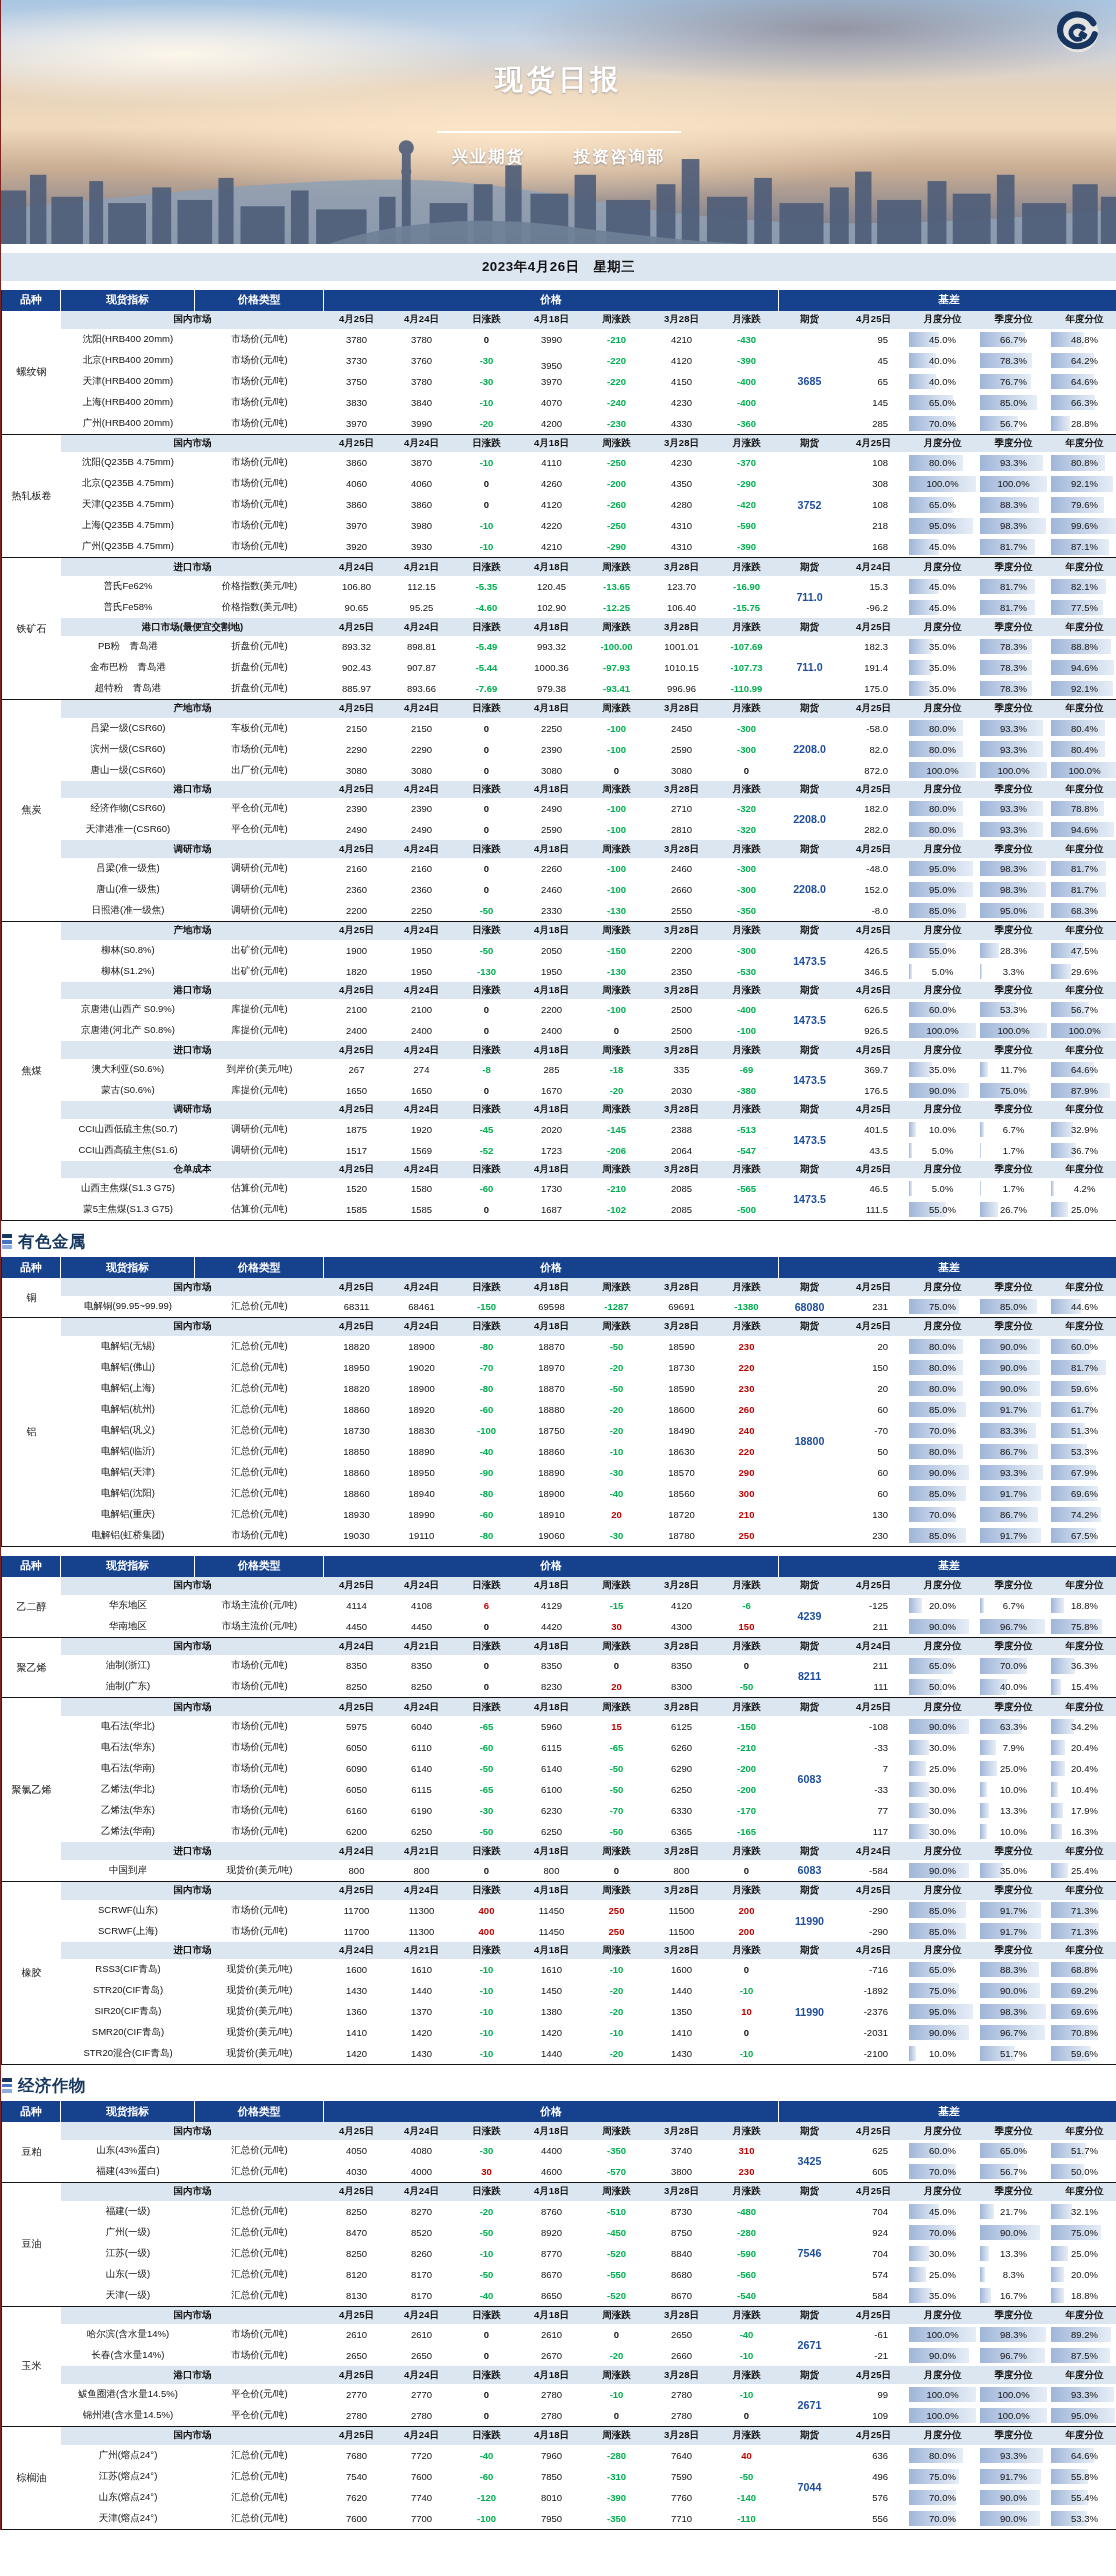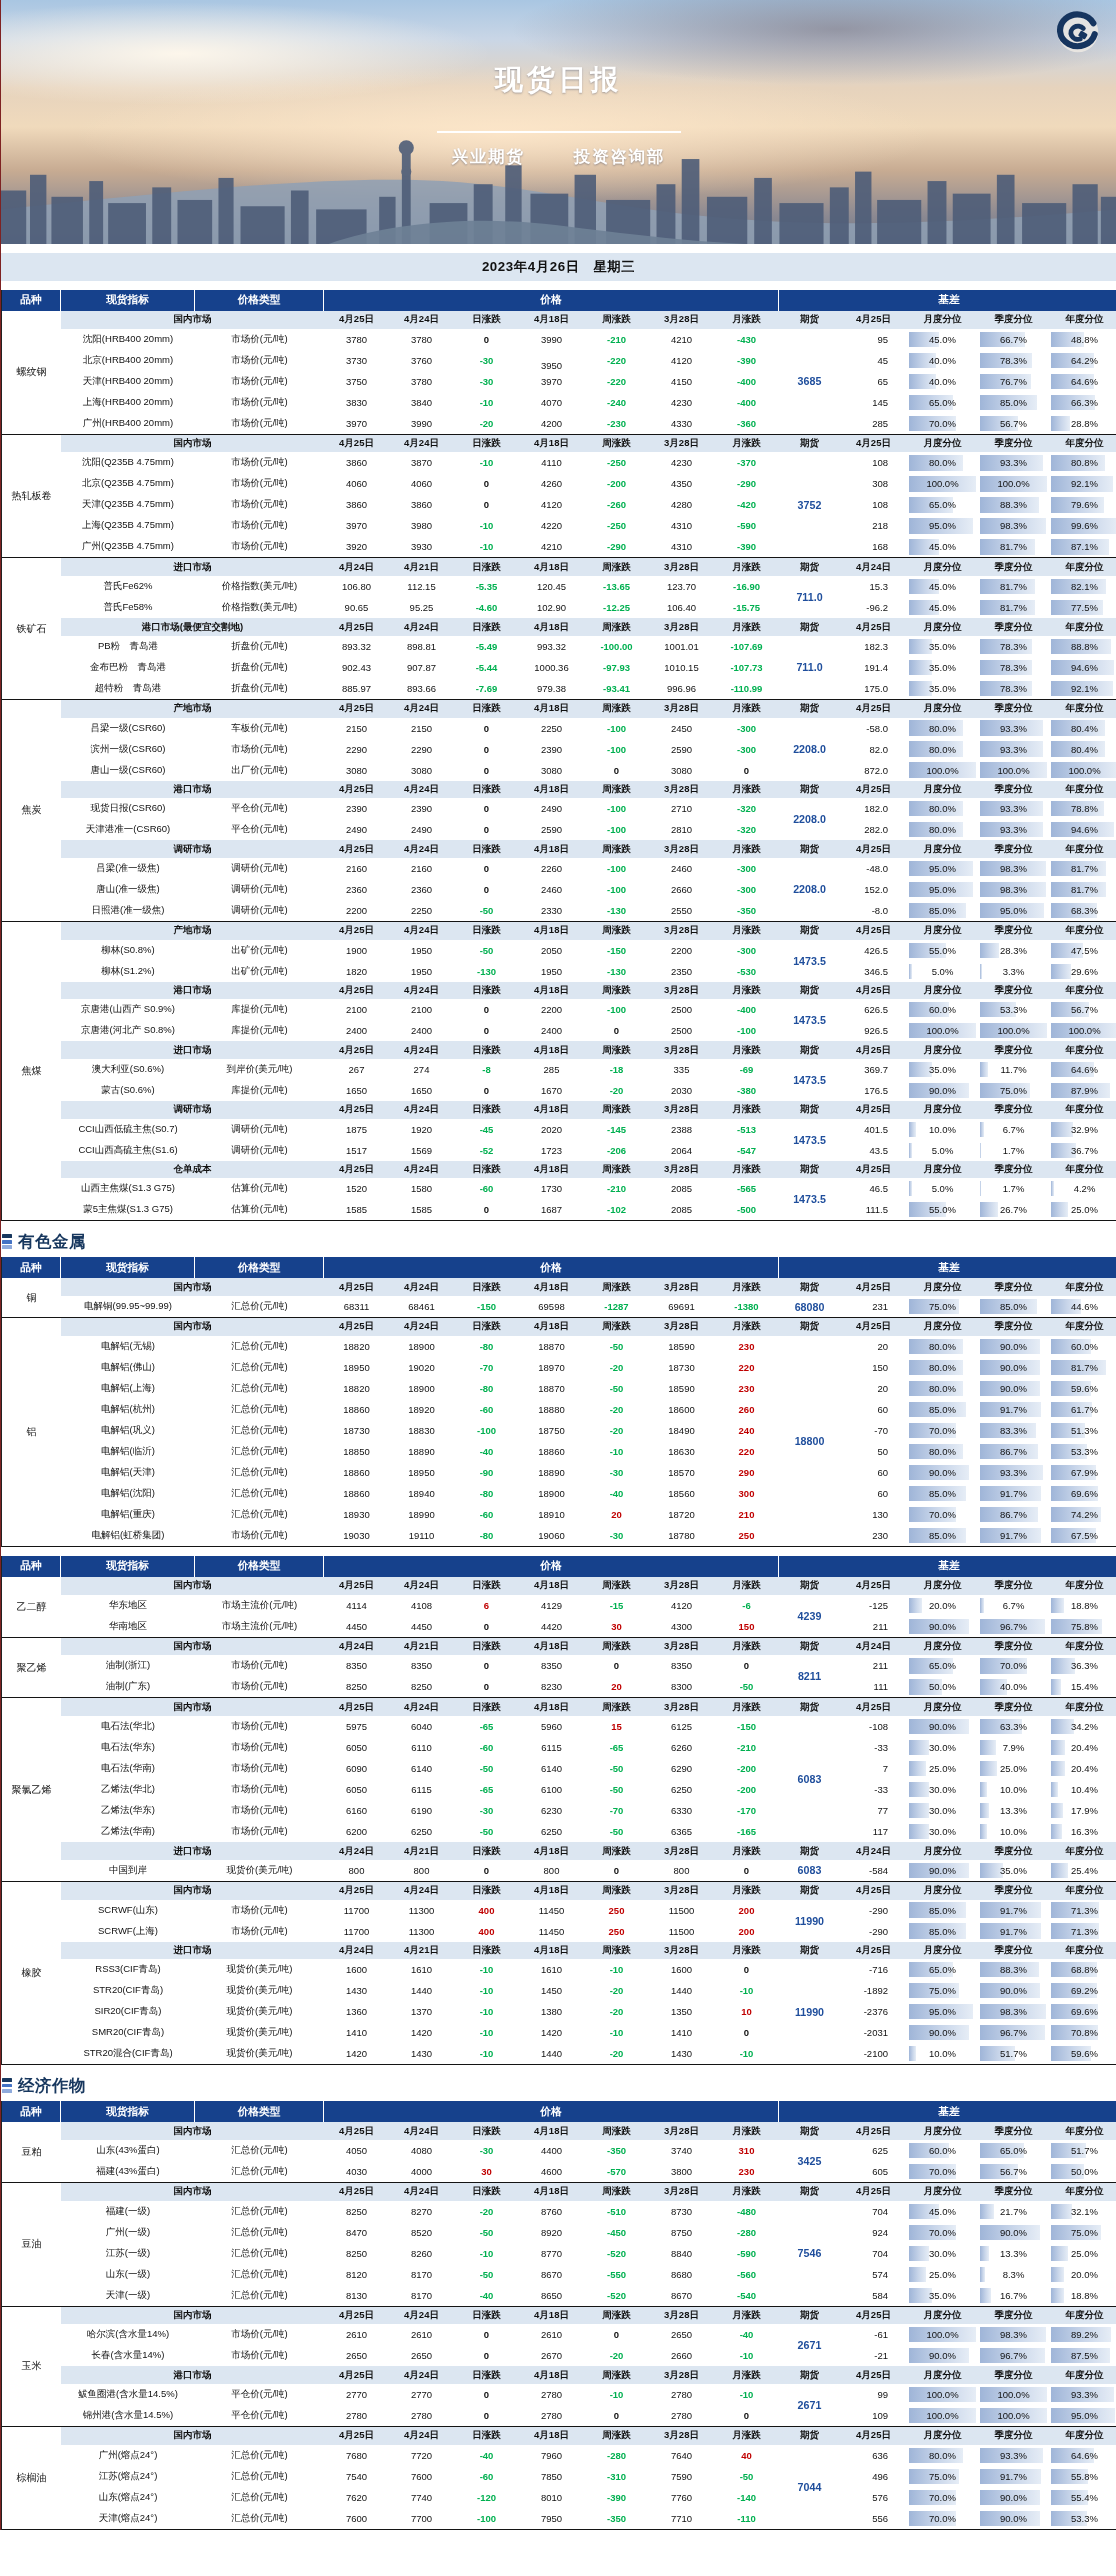--- a/index.html
+++ b/index.html
@@ -637,21 +637,21 @@
               <div class="shc" style="grid-area: 1 / 6;">4月18日</div>
               <div class="shc" style="grid-area: 1 / 7;">周涨跌</div>
               <div class="shc" style="grid-area: 1 / 8;">3月28日</div>
               <div class="shc" style="grid-area: 1 / 9;">月涨跌</div>
               <div class="shc" style="grid-area: 1 / 10;">期货</div>
               <div class="shc" style="grid-area: 1 / 11;">4月25日</div>
               <div class="shc" style="grid-area: 1 / 12;">月度分位</div>
               <div class="shc" style="grid-area: 1 / 13;">季度分位</div>
               <div class="shc" style="grid-area: 1 / 14;">年度分位</div>
               <div class="fut" style="grid-area: 2 / 10 / span 2;">2208.0</div>
-              <div class="cell ind" style="grid-area: 2 / 1;">现货日报(CSR60)</div>
+              <div class="cell ind" style="grid-area: 2 / 1;">经济作物(CSR60)</div>
               <div class="cell ptype" style="grid-area: 2 / 2;">平仓价(元/吨)</div>
               <div class="cell val" style="grid-area: 2 / 3;">2390</div>
               <div class="cell val" style="grid-area: 2 / 4;">2390</div>
               <div class="cell chg zero" style="grid-area: 2 / 5;">0</div>
               <div class="cell val" style="grid-area: 2 / 6;">2490</div>
               <div class="cell chg neg" style="grid-area: 2 / 7;">-100</div>
               <div class="cell val" style="grid-area: 2 / 8;">2710</div>
               <div class="cell chg neg" style="grid-area: 2 / 9;">-320</div>
               <div class="cell val basis" style="grid-area: 2 / 11;">182.0</div>
               <div class="cell pctcell" style="grid-area: 2 / 12;">

